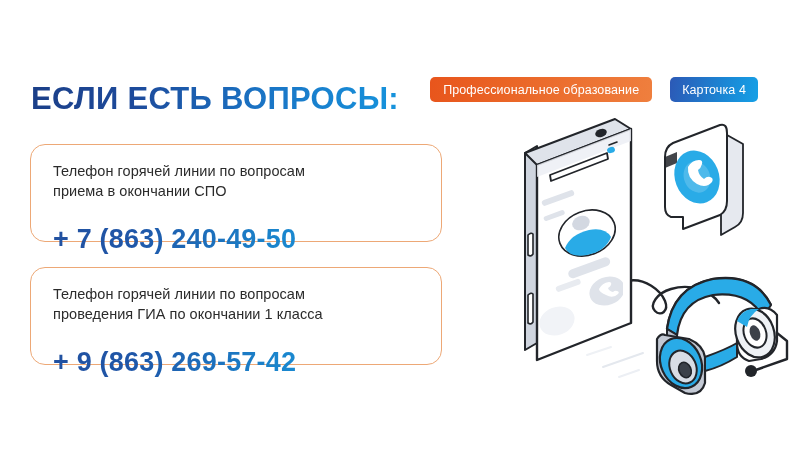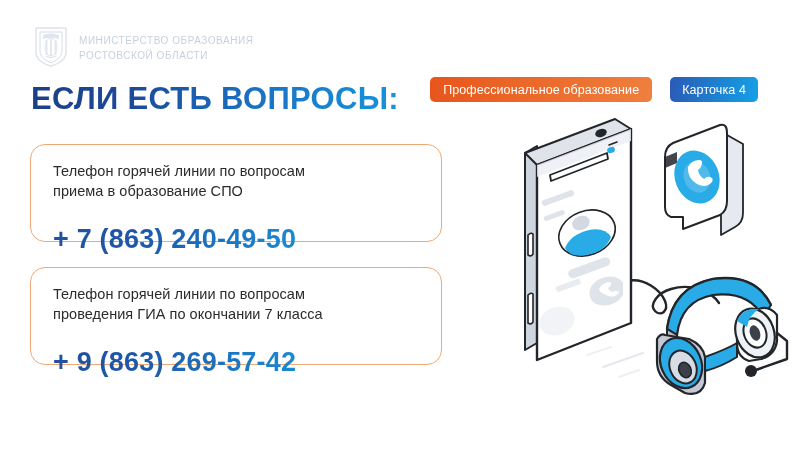--- a/index.html
+++ b/index.html
@@ -132,58 +132,39 @@
     left:515px; top:105px;
     width:285px; height:290px;
   }
   #illustration svg { display:block; }
 </style>
 </head>
 <body>
 
 <div id="header">
 
-  <div id="ministry-block">
-    <div id="coat-of-arms">
-      <svg width="34" height="42" viewBox="0 0 34 42">
-        <path d="M2 2 H32 V26 C32 34 24 38 17 40 C10 38 2 34 2 26 Z" fill="#ffffff" stroke="#dde3ec" stroke-width="1.4"></path>
-        <path d="M6 6 H28 V25 C28 31 22 35 17 36.6 C12 35 6 31 6 25 Z" fill="none" stroke="#d6dde8" stroke-width="1"></path>
-        <path d="M9 9 q8 -3 16 0 l0 4 q-8 -2.5 -16 0 Z" fill="#dfe5ee"></path>
-        <rect x="11.5" y="14" width="2" height="15" fill="#e3e8f0"></rect>
-        <rect x="16" y="13" width="2" height="17" fill="#e3e8f0"></rect>
-        <rect x="20.5" y="14" width="2" height="15" fill="#e3e8f0"></rect>
-        <ellipse cx="17" cy="21" rx="6" ry="9" fill="none" stroke="#e1e7f0" stroke-width="1"></ellipse>
-        <path d="M12 30 q5 3 10 0" fill="none" stroke="#dfe5ee" stroke-width="1.2"></path>
-        <path d="M17 40 L17 42" stroke="#e5eaf2" stroke-width="1"></path>
-      </svg>
-    </div>
-    <div id="ministry-text">
-      <div class="ministry-line">МИНИСТЕРСТВО ОБРАЗОВАНИЯ</div>
-      <div class="ministry-line">РОСТОВСКОЙ ОБЛАСТИ</div>
-    </div>
-  </div>
 
   <div id="badges">
     <div class="badge" id="badge-program">Профессиональное образование</div>
     <div class="badge" id="badge-card">Карточка 4</div>
   </div>
 
 </div>
 
 <div id="page-title">ЕСЛИ ЕСТЬ ВОПРОСЫ:</div>
 
 <div class="info-box" id="info-box-1">
   <div class="info-label">Телефон горячей линии по вопросам</div>
-  <div class="info-label">приема в образование СПО</div>
+  <div class="info-label">приема в окончании СПО</div>
   <div class="phone-number">+ 7 (863) 240-49-50</div>
 </div>
 
 <div class="info-box" id="info-box-2">
   <div class="info-label">Телефон горячей линии по вопросам</div>
-  <div class="info-label">проведения ГИА по окончании 7 класса</div>
+  <div class="info-label">проведения ГИА по окончании 1 класса</div>
   <div class="phone-number">+ 9 (863) 269-57-42</div>
 </div>
 
 <div id="illustration">
   <svg width="285" height="290" viewBox="0 0 285 290">
 
     <defs>
       <clipPath id="screenClip">
         <path d="M24 60 L108 28 L108 208 L24 244 Z"></path>
       </clipPath>

